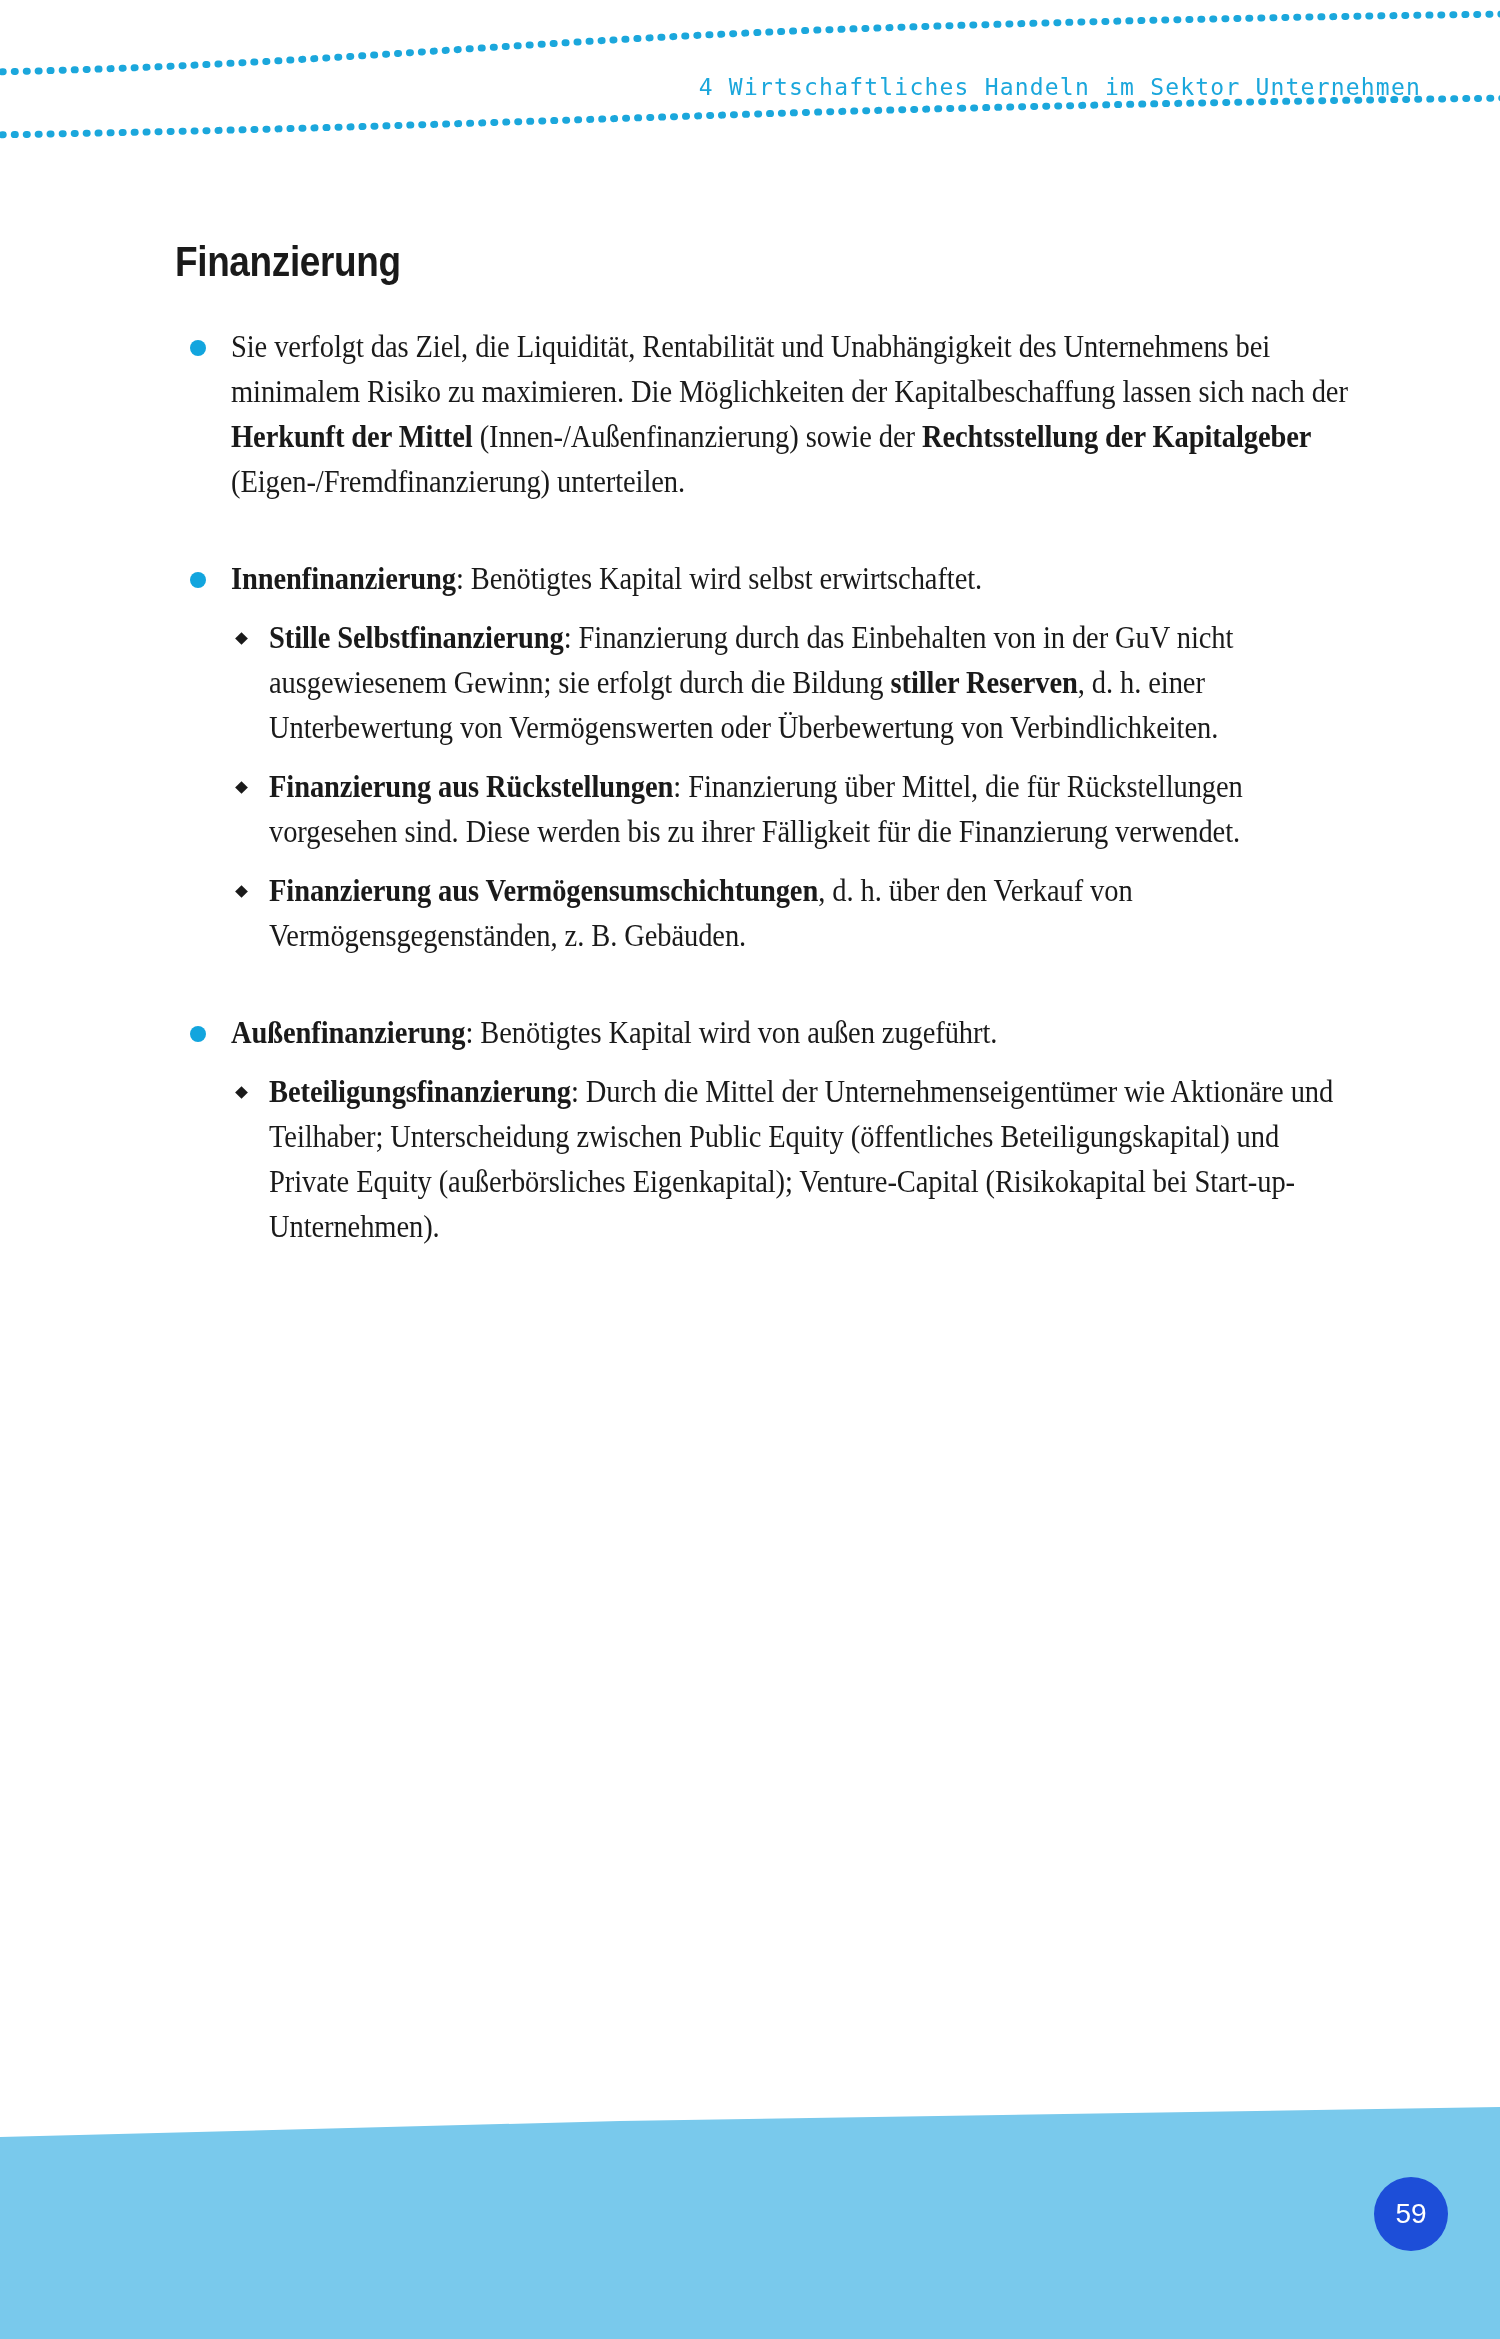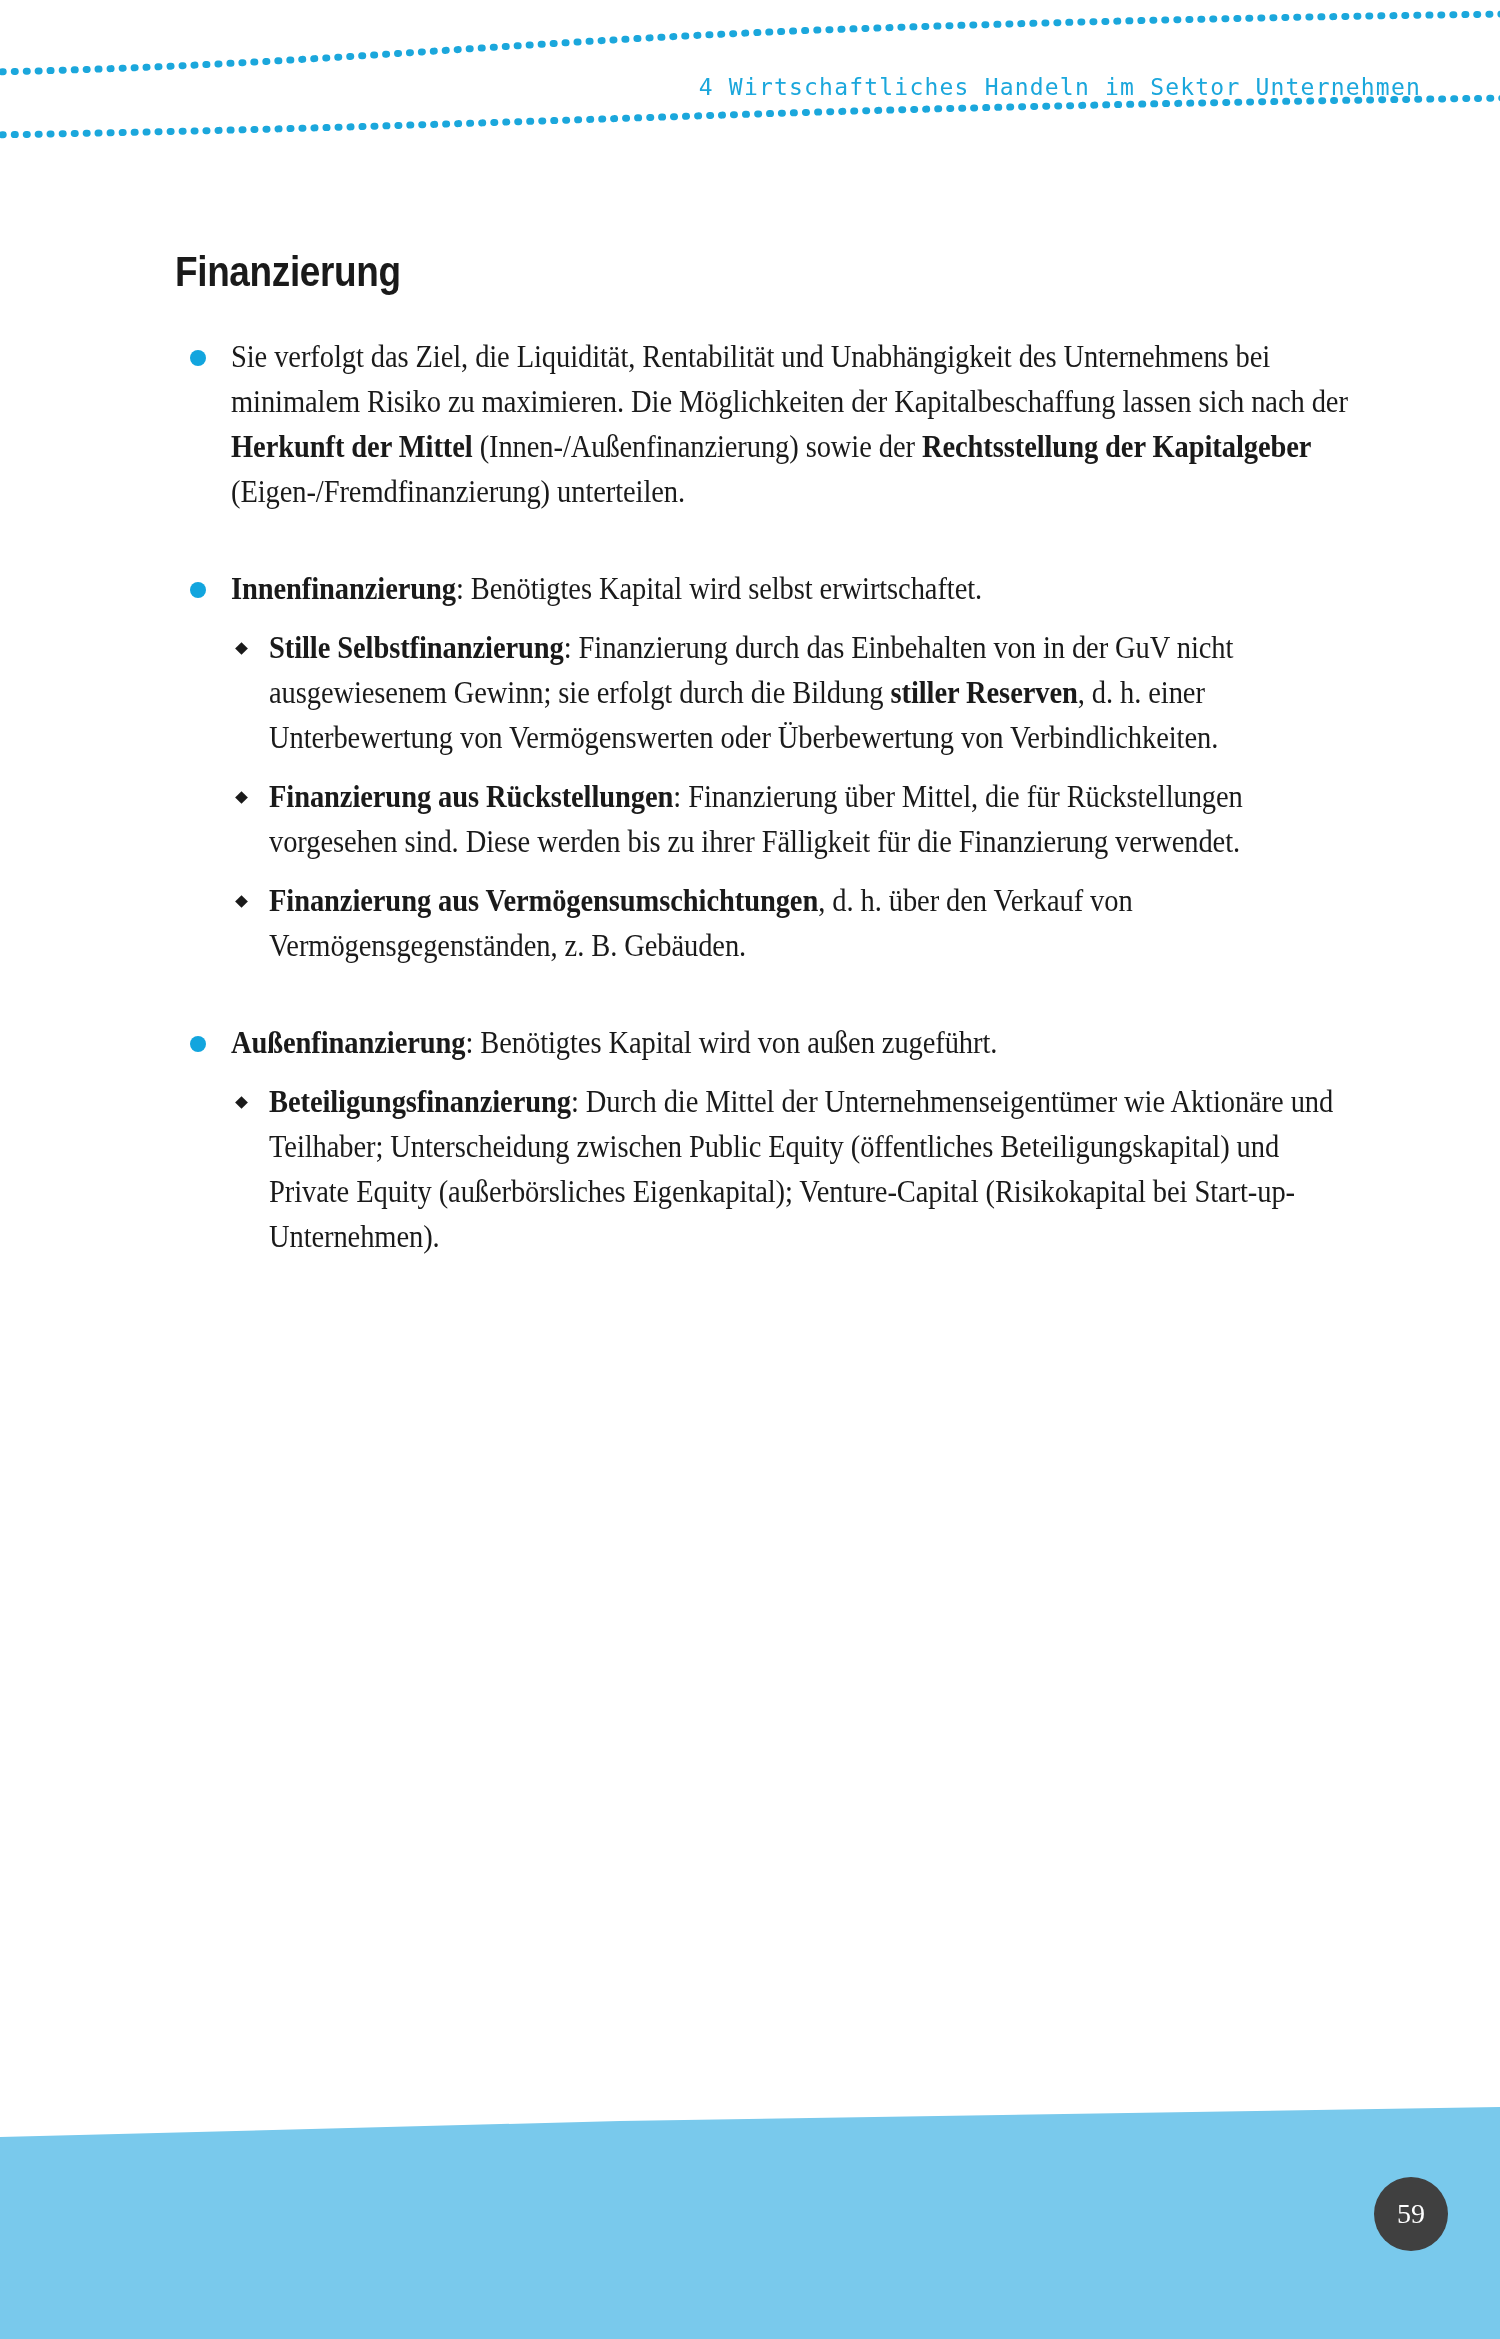--- a/index.html
+++ b/index.html
@@ -42,21 +42,21 @@
     font-size: 23px;
     letter-spacing: 1.2px;
     color: #1BA7DC;
     white-space: nowrap;
   }
 
   
   .content {
     position: absolute;
     left: 175px;
-    top: 248px;
+    top: 238px;
     width: 1200px;
   }
   .page-title {
     font-family: "Liberation Sans", sans-serif;
     font-size: 42px;
     font-weight: bold;
     color: #1A1A1A;
     letter-spacing: -0.4px;
     margin: 0 0 38px 0;
     transform: scaleX(0.88);
@@ -125,24 +125,24 @@
     height: 240px;
   }
   .footer svg { display: block; }
   .pagenum {
     position: absolute;
     right: 52px;
     bottom: 88px;
     width: 74px;
     height: 74px;
     border-radius: 50%;
-    background: #404040;
+    background: #1d4ed8;
     color: #ffffff;
     font-size: 28px;
-    font-family: Liberation Serif, serif;
+    font-family: Liberation Sans, sans-serif;
     display: flex;
     align-items: center;
     justify-content: center;
   }
 </style>
 </head>
 <body>
 
 <div class="page">
 

